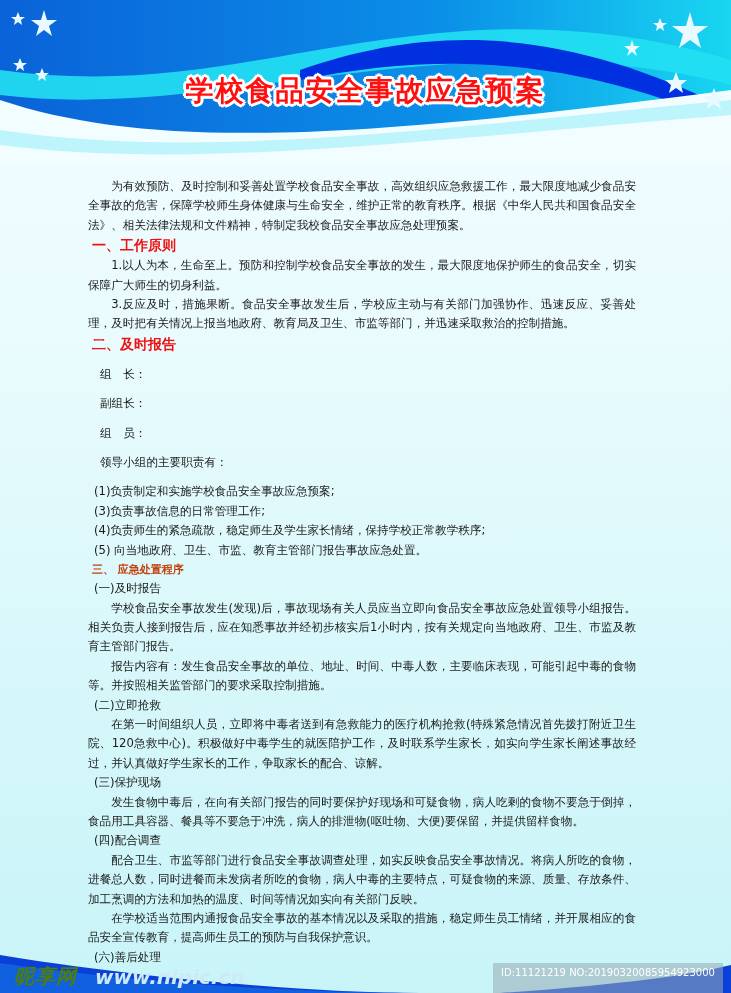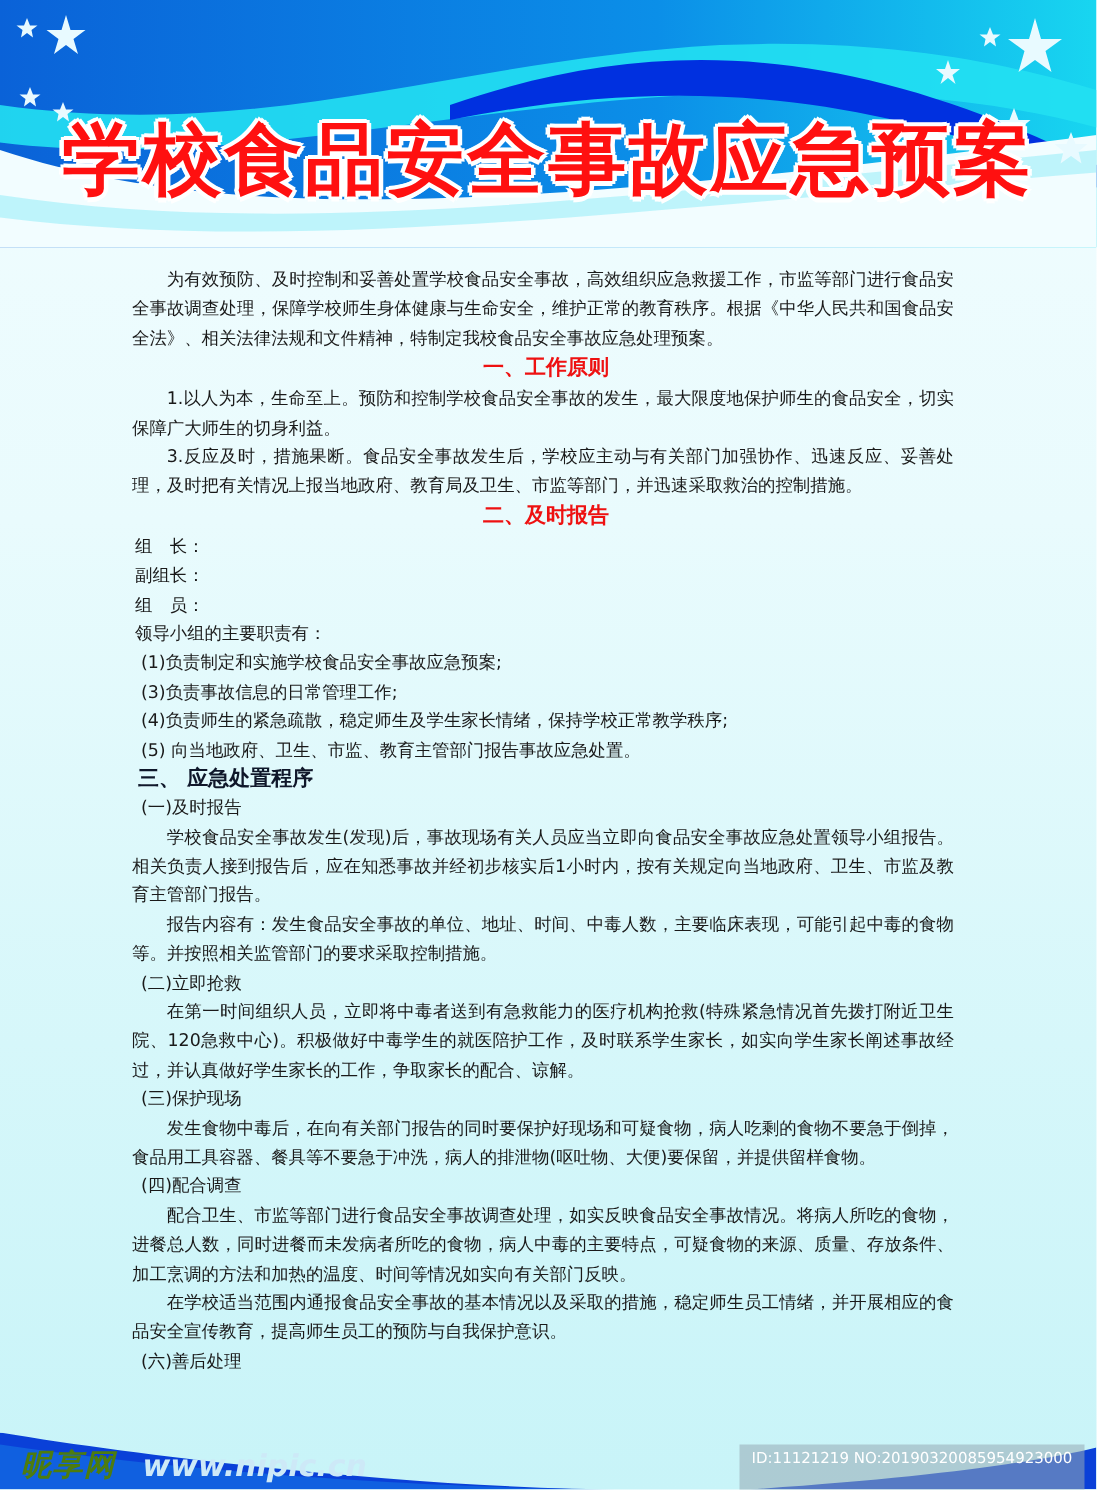--- a/index.html
+++ b/index.html
@@ -2,29 +2,29 @@
 <html><head>
 <meta charset="utf-8">
 <style>
   html, body { margin:0; padding:0; }
   body { width:731px; height:993px; overflow:hidden; position:relative;
     font-family:"DejaVu Sans","Liberation Sans",sans-serif; color:#1a1a1a;
     background:linear-gradient(180deg,#f2fdff 0%,#e9fbfd 35%,#d6f7fa 70%,#c8f4f8 100%); }
   .banner { position:absolute; left:0; top:0; width:731px; height:165px; overflow:hidden; }
   .banner svg { position:absolute; left:0; top:0; }
   .title { position:absolute; left:0; right:0; top:72px; text-align:center;
-    font-size:52px; font-weight:bold; color:#ff1010; letter-spacing:2px;
+    font-size:28px; font-weight:bold; color:#ff1010; letter-spacing:2px;
     text-shadow: 2px 2px 0 #fff, -2px -2px 0 #fff, 2px -2px 0 #fff, -2px 2px 0 #fff,
                  0 3px 0 #fff, 3px 0 0 #fff, 0 -3px 0 #fff, -3px 0 0 #fff;
     font-family:"DejaVu Sans",sans-serif; }
   .content { position:absolute; left:88px; top:177px; width:548px; font-size:11.6px; line-height:19.4px; }
   .p { margin:0; text-indent:2em; text-align:justify; }
-  .pi { margin:0; padding-left:2px; }
-  .h { margin:0; color:#ee1111; font-weight:bold; font-size:14px; line-height:21px; padding-left:4px;text-align:center; }
-  .h3 { margin:0; color:#0f172a; font-weight:bold; font-size:14px; line-height:19px; padding-left:4px; }
+  .pi { margin:10px; padding-left:2px; }
+  .h { margin:0; color:#ee1111; font-weight:bold; font-size:14px; line-height:21px; padding-left:4px; }
+  .h3 { margin:0; color:#c2410c; font-weight:bold; font-size:11px; line-height:19px; padding-left:4px; }
   .sub { margin:0; padding-left:6px; }
   .footer { position:absolute; left:0; top:955px; width:731px; height:38px; overflow:hidden; }
   .logo { position:absolute; left:14px; top:963px; font-size:20px; font-weight:bold; font-style:italic; color:#4d7c0f; letter-spacing:1px; }
   .logo-url { position:absolute; left:95px; top:965px; font-size:20px; font-style:italic; color:#cde9f7;font-weight:bold; }
   .idtag { position:absolute; left:493px; top:963px; width:230px; height:36px; background:rgba(150,170,180,0.55); color:#fff; font-size:10px; line-height:20px; text-align:center; }
 </style>
 </head>
 <body>
 
 <div class="banner">
@@ -50,21 +50,21 @@
       <polygon points="660,18 662,23 667,23 663,26 664,31 660,28 656,31 657,26 653,23 658,23"></polygon>
       <polygon points="632,40 634,46 640,46 635,50 637,56 632,52 627,56 629,50 624,46 630,46"></polygon>
       <polygon points="676,72 679,80 687,80 681,85 683,93 676,88 669,93 671,85 665,80 673,80"></polygon>
       <polygon points="714,88 717,96 725,96 719,101 721,109 714,104 707,109 709,101 703,96 711,96"></polygon>
     </g>
   </svg>
   <div class="title">学校食品安全事故应急预案</div>
 </div>
 
 <div class="content">
-  <p class="p">为有效预防、及时控制和妥善处置学校食品安全事故，高效组织应急救援工作，市监等部门进行食品安全事故调查处理，保障学校师生身体健康与生命安全，维护正常的教育秩序。根据《中华人民共和国食品安全法》、相关法律法规和文件精神，特制定我校食品安全事故应急处理预案。</p>
+  <p class="p">为有效预防、及时控制和妥善处置学校食品安全事故，高效组织应急救援工作，最大限度地减少食品安全事故的危害，保障学校师生身体健康与生命安全，维护正常的教育秩序。根据《中华人民共和国食品安全法》、相关法律法规和文件精神，特制定我校食品安全事故应急处理预案。</p>
 
   <p class="h">一、工作原则</p>
   <p class="p">1.以人为本，生命至上。预防和控制学校食品安全事故的发生，最大限度地保护师生的食品安全，切实保障广大师生的切身利益。</p>
   <p class="p">3.反应及时，措施果断。食品安全事故发生后，学校应主动与有关部门加强协作、迅速反应、妥善处理，及时把有关情况上报当地政府、教育局及卫生、市监等部门，并迅速采取救治的控制措施。</p>
 
   <p class="h">二、及时报告</p>
   <p class="pi">组　长：</p>
   <p class="pi">副组长：</p>
   <p class="pi">组　员：</p>
   <p class="pi">领导小组的主要职责有：</p>

